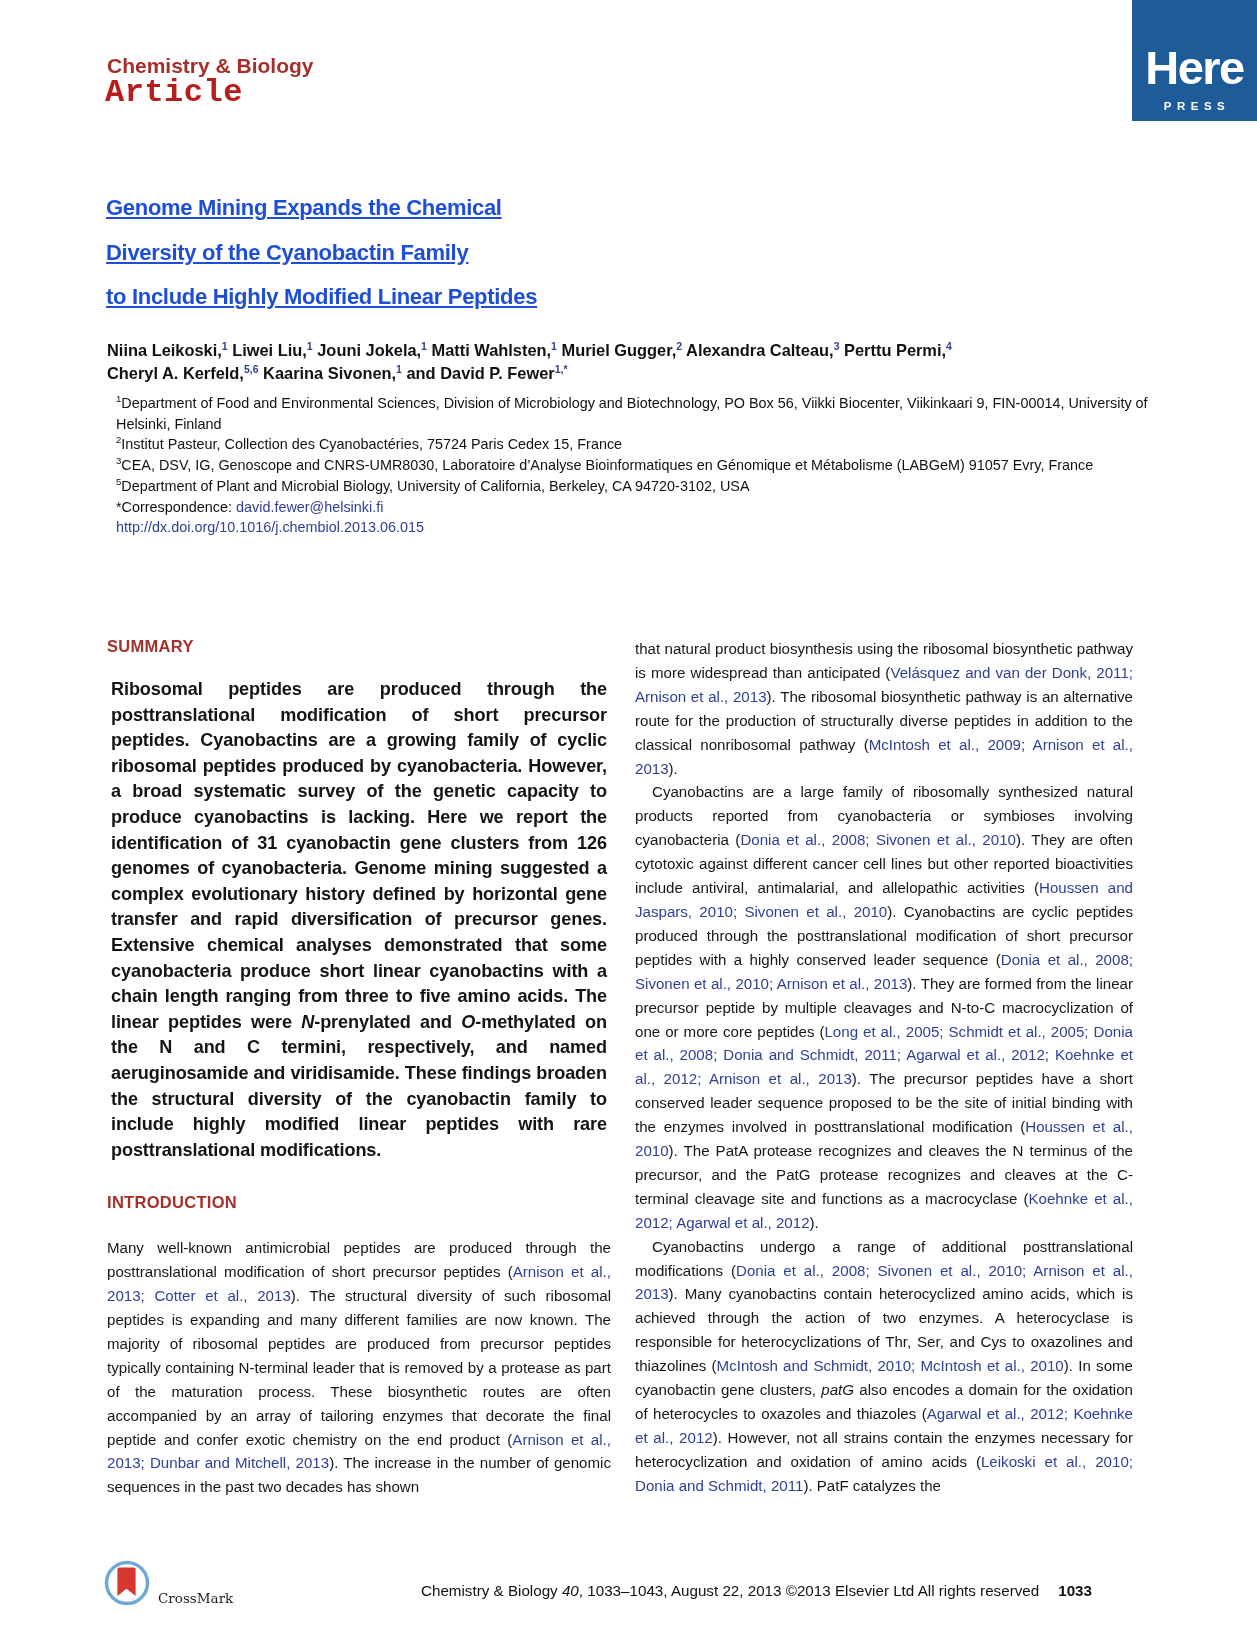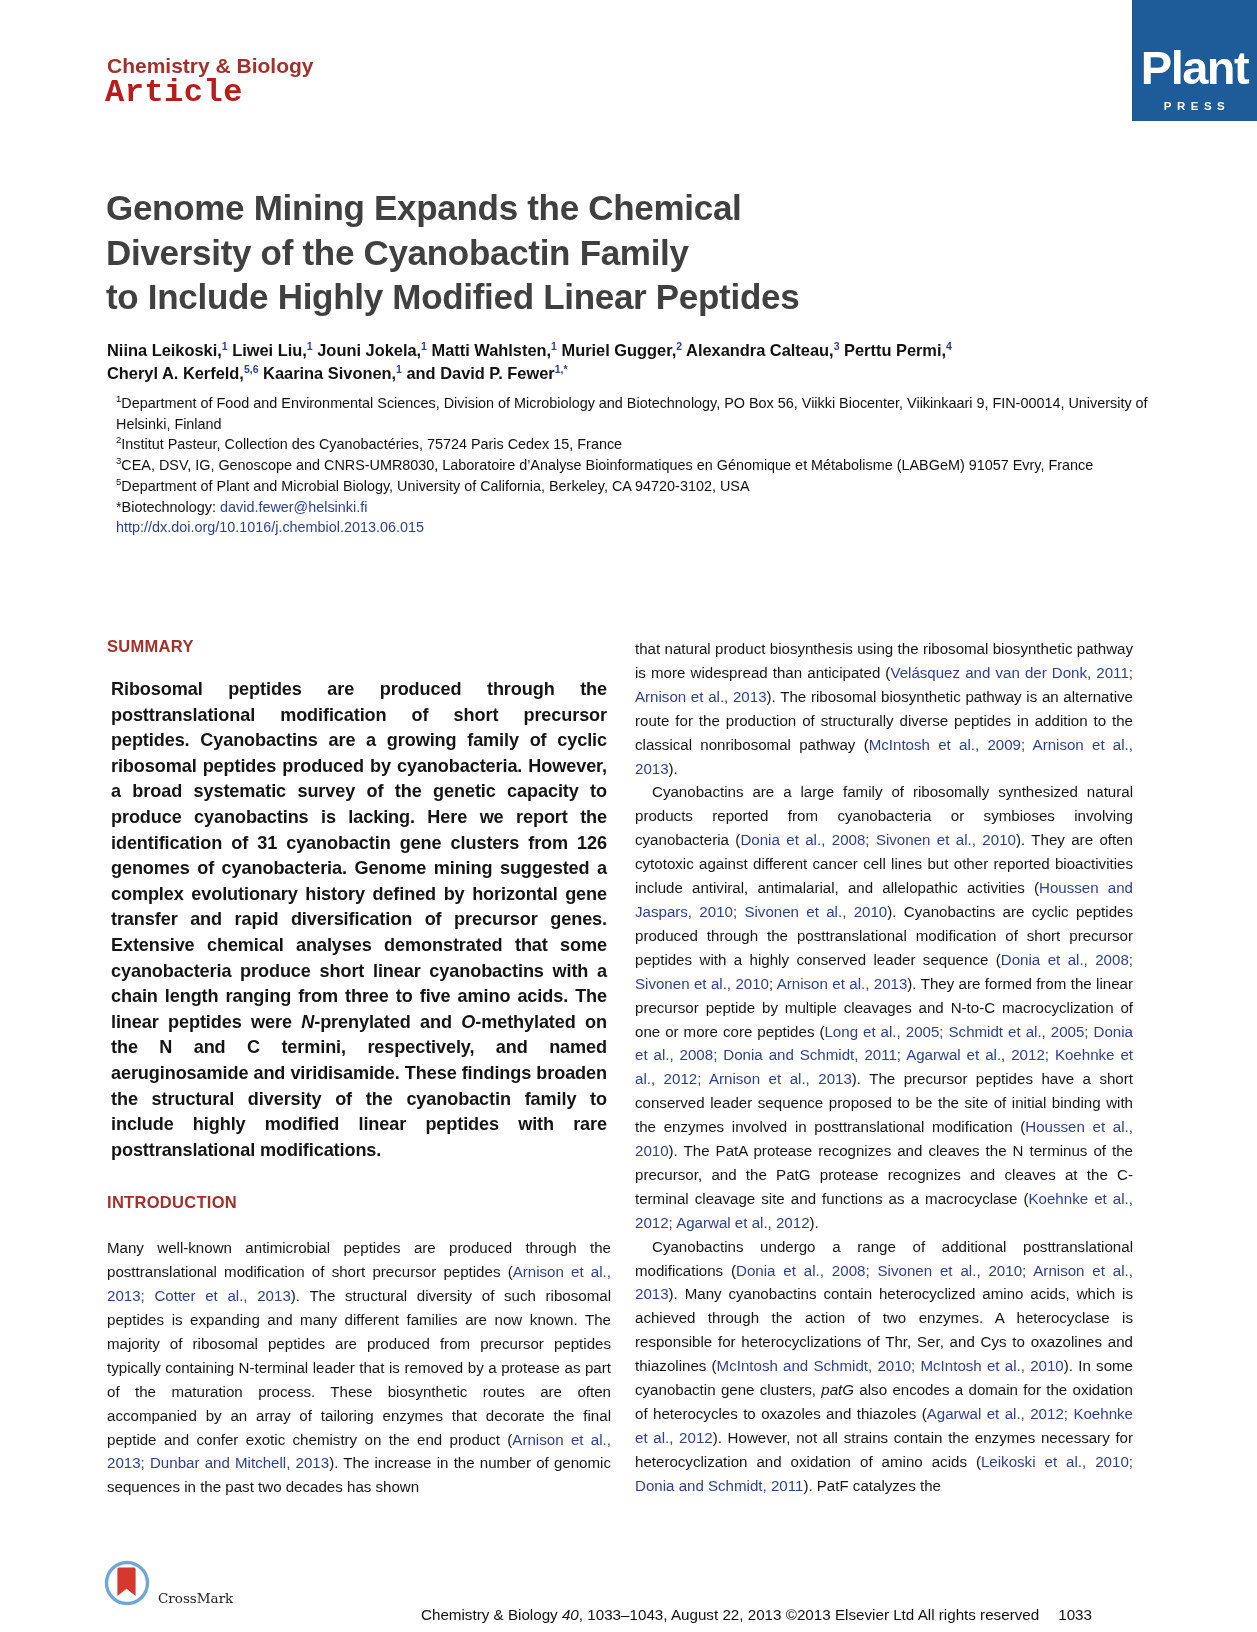--- a/index.html
+++ b/index.html
@@ -9,22 +9,22 @@
   
   .jname{position:absolute;left:107px;top:54px;font-size:21px;font-weight:bold;color:#a5302a;}
   .jsection{position:absolute;left:105px;top:74px;font-size:32px;font-weight:bold;color:#b91c1c;letter-spacing:.5px;font-family:Liberation Mono, monospace;}
   .celllogo{position:absolute;top:0;right:0;width:125px;height:121px;background:#1e5b99;
             display:flex;flex-direction:column;align-items:center;justify-content:flex-end;
             padding-bottom:9px;box-sizing:border-box;}
   .cellword{color:#fff;font-weight:bold;font-size:47px;line-height:42px;letter-spacing:-1.5px;}
   .cellpress{color:#fff;font-size:11.5px;font-weight:bold;letter-spacing:5.5px;margin-top:11px;padding-left:5px;}
 
   
-  .title{position:absolute;left:106px;top:186px;width:1010px;font-size:35px;line-height:44.5px;
-         font-weight:bold;color:#404040;letter-spacing:-.3px;}
+  .title{position:absolute;left:106px;top:186px;width:1010px;font-size:22px;line-height:44.5px;
+         font-weight:bold;color:#1d4ed8;letter-spacing:-.3px;text-decoration:underline;}
   .authors{position:absolute;left:107px;top:339px;width:1015px;font-size:16.4px;font-weight:bold;
            line-height:22.5px;color:#111;}
   .authors sup{color:#2e3f96;font-size:10.5px;line-height:0;}
   .affils{position:absolute;left:116px;top:393px;width:1032px;font-size:14.4px;line-height:20.7px;color:#111;}
   .affils sup{font-size:9.6px;line-height:0;}
   .lnk{color:#2e3f96;text-decoration:none;cursor:pointer;}
 
   
   .cols{position:absolute;left:107px;top:637px;width:1026px;display:flex;gap:24px;}
   .colL{width:504px;}
@@ -35,48 +35,48 @@
            letter-spacing:-.1px;margin:4px;}
   .bodytext{font-size:15.1px;line-height:23.9px;text-align:justify;color:#161616;}
   .par{margin:0;}
   .par.ind{text-indent:17px;}
 
   
   .crossmark{position:absolute;left:104px;top:1560px;display:flex;align-items:flex-end;gap:8px;}
   .cmtext{font-family:"DejaVu Serif",serif;font-size:13.5px;color:#222;}
   .footline{position:absolute;top:1582px;right:165px;font-size:15.2px;color:#111;
             display:flex;gap:19px;align-items:baseline;white-space:nowrap;}
-  .pageno{font-weight:normal;margin-top:24px;}
+  .pageno{font-weight:bold;}
 </style>
 </head>
 <body>
 
 <div class="page">
 
   <div class="jname">Chemistry &amp; Biology</div>
   <div class="jsection">Article</div>
   <div class="celllogo">
-    <div class="cellword">Plant</div>
+    <div class="cellword">Here</div>
     <div class="cellpress">PRESS</div>
   </div>
 
   <div class="title">
       <div>Genome Mining Expands the Chemical</div>
       <div>Diversity of the Cyanobactin Family</div>
       <div>to Include Highly Modified Linear Peptides</div>
     </div>
   <div class="authors"><span>Niina Leikoski,</span><sup>1</sup><span> Liwei Liu,</span><sup>1</sup><span> Jouni Jokela,</span><sup>1</sup><span> Matti Wahlsten,</span><sup>1</sup><span> Muriel Gugger,</span><sup>2</sup><span> Alexandra Calteau,</span><sup>3</sup><span> Perttu Permi,</span><sup>4</sup><br><span>Cheryl A. Kerfeld,</span><sup>5,6</sup><span> Kaarina Sivonen,</span><sup>1</sup><span> and David P. Fewer</span><sup>1,*</sup></div>
   <div class="affils">
     <div>
         <div><sup>1</sup>Department of Food and Environmental Sciences, Division of Microbiology and Biotechnology, PO Box 56, Viikki Biocenter, Viikinkaari 9, FIN-00014, University of Helsinki, Finland</div>
         <div><sup>2</sup>Institut Pasteur, Collection des Cyanobactéries, 75724 Paris Cedex 15, France</div>
         <div><sup>3</sup>CEA, DSV, IG, Genoscope and CNRS-UMR8030, Laboratoire d’Analyse Bioinformatiques en Génomique et Métabolisme (LABGeM) 91057 Evry, France</div>
         <div><sup>5</sup>Department of Plant and Microbial Biology, University of California, Berkeley, CA 94720-3102, USA</div>
       </div>
-    <div><span>*Biotechnology: </span><a class="lnk">david.fewer@helsinki.fi</a></div>
+    <div><span>*Correspondence: </span><a class="lnk">david.fewer@helsinki.fi</a></div>
     <div><a class="lnk">http://dx.doi.org/10.1016/j.chembiol.2013.06.015</a></div>
   </div>
 
   <div class="cols">
     <div class="colL">
       <h2 class="shead">SUMMARY</h2>
       <p class="summary"><span>Ribosomal peptides are produced through the posttranslational modification of short precursor peptides. Cyanobactins are a growing family of cyclic ribosomal peptides produced by cyanobacteria. However, a broad systematic survey of the genetic capacity to produce cyanobactins is lacking. Here we report the identification of 31 cyanobactin gene clusters from 126 genomes of cyanobacteria. Genome mining suggested a complex evolutionary history defined by horizontal gene transfer and rapid diversification of precursor genes. Extensive chemical analyses demonstrated that some cyanobacteria produce short linear cyanobactins with a chain length ranging from three to five amino acids. The linear peptides were </span><i>N</i><span>-prenylated and </span><i>O</i><span>-methylated on the N and C termini, respectively, and named aeruginosamide and viridisamide. These findings broaden the structural diversity of the cyanobactin family to include highly modified linear peptides with rare posttranslational modifications.</span></p>
       <h2 class="shead ihead">INTRODUCTION</h2>
       <div class="bodytext">
           <p class="par"><span>Many well-known antimicrobial peptides are produced through the posttranslational modification of short precursor peptides (</span><a class="lnk">Arnison et al., 2013; Cotter et al., 2013</a><span>). The structural diversity of such ribosomal peptides is expanding and many different families are now known. The majority of ribosomal peptides are produced from precursor peptides typically containing N-terminal leader that is removed by a protease as part of the maturation process. These biosynthetic routes are often accompanied by an array of tailoring enzymes that decorate the final peptide and confer exotic chemistry on the end product (</span><a class="lnk">Arnison et al., 2013; Dunbar and Mitchell, 2013</a><span>). The increase in the number of genomic sequences in the past two decades has shown</span></p>

